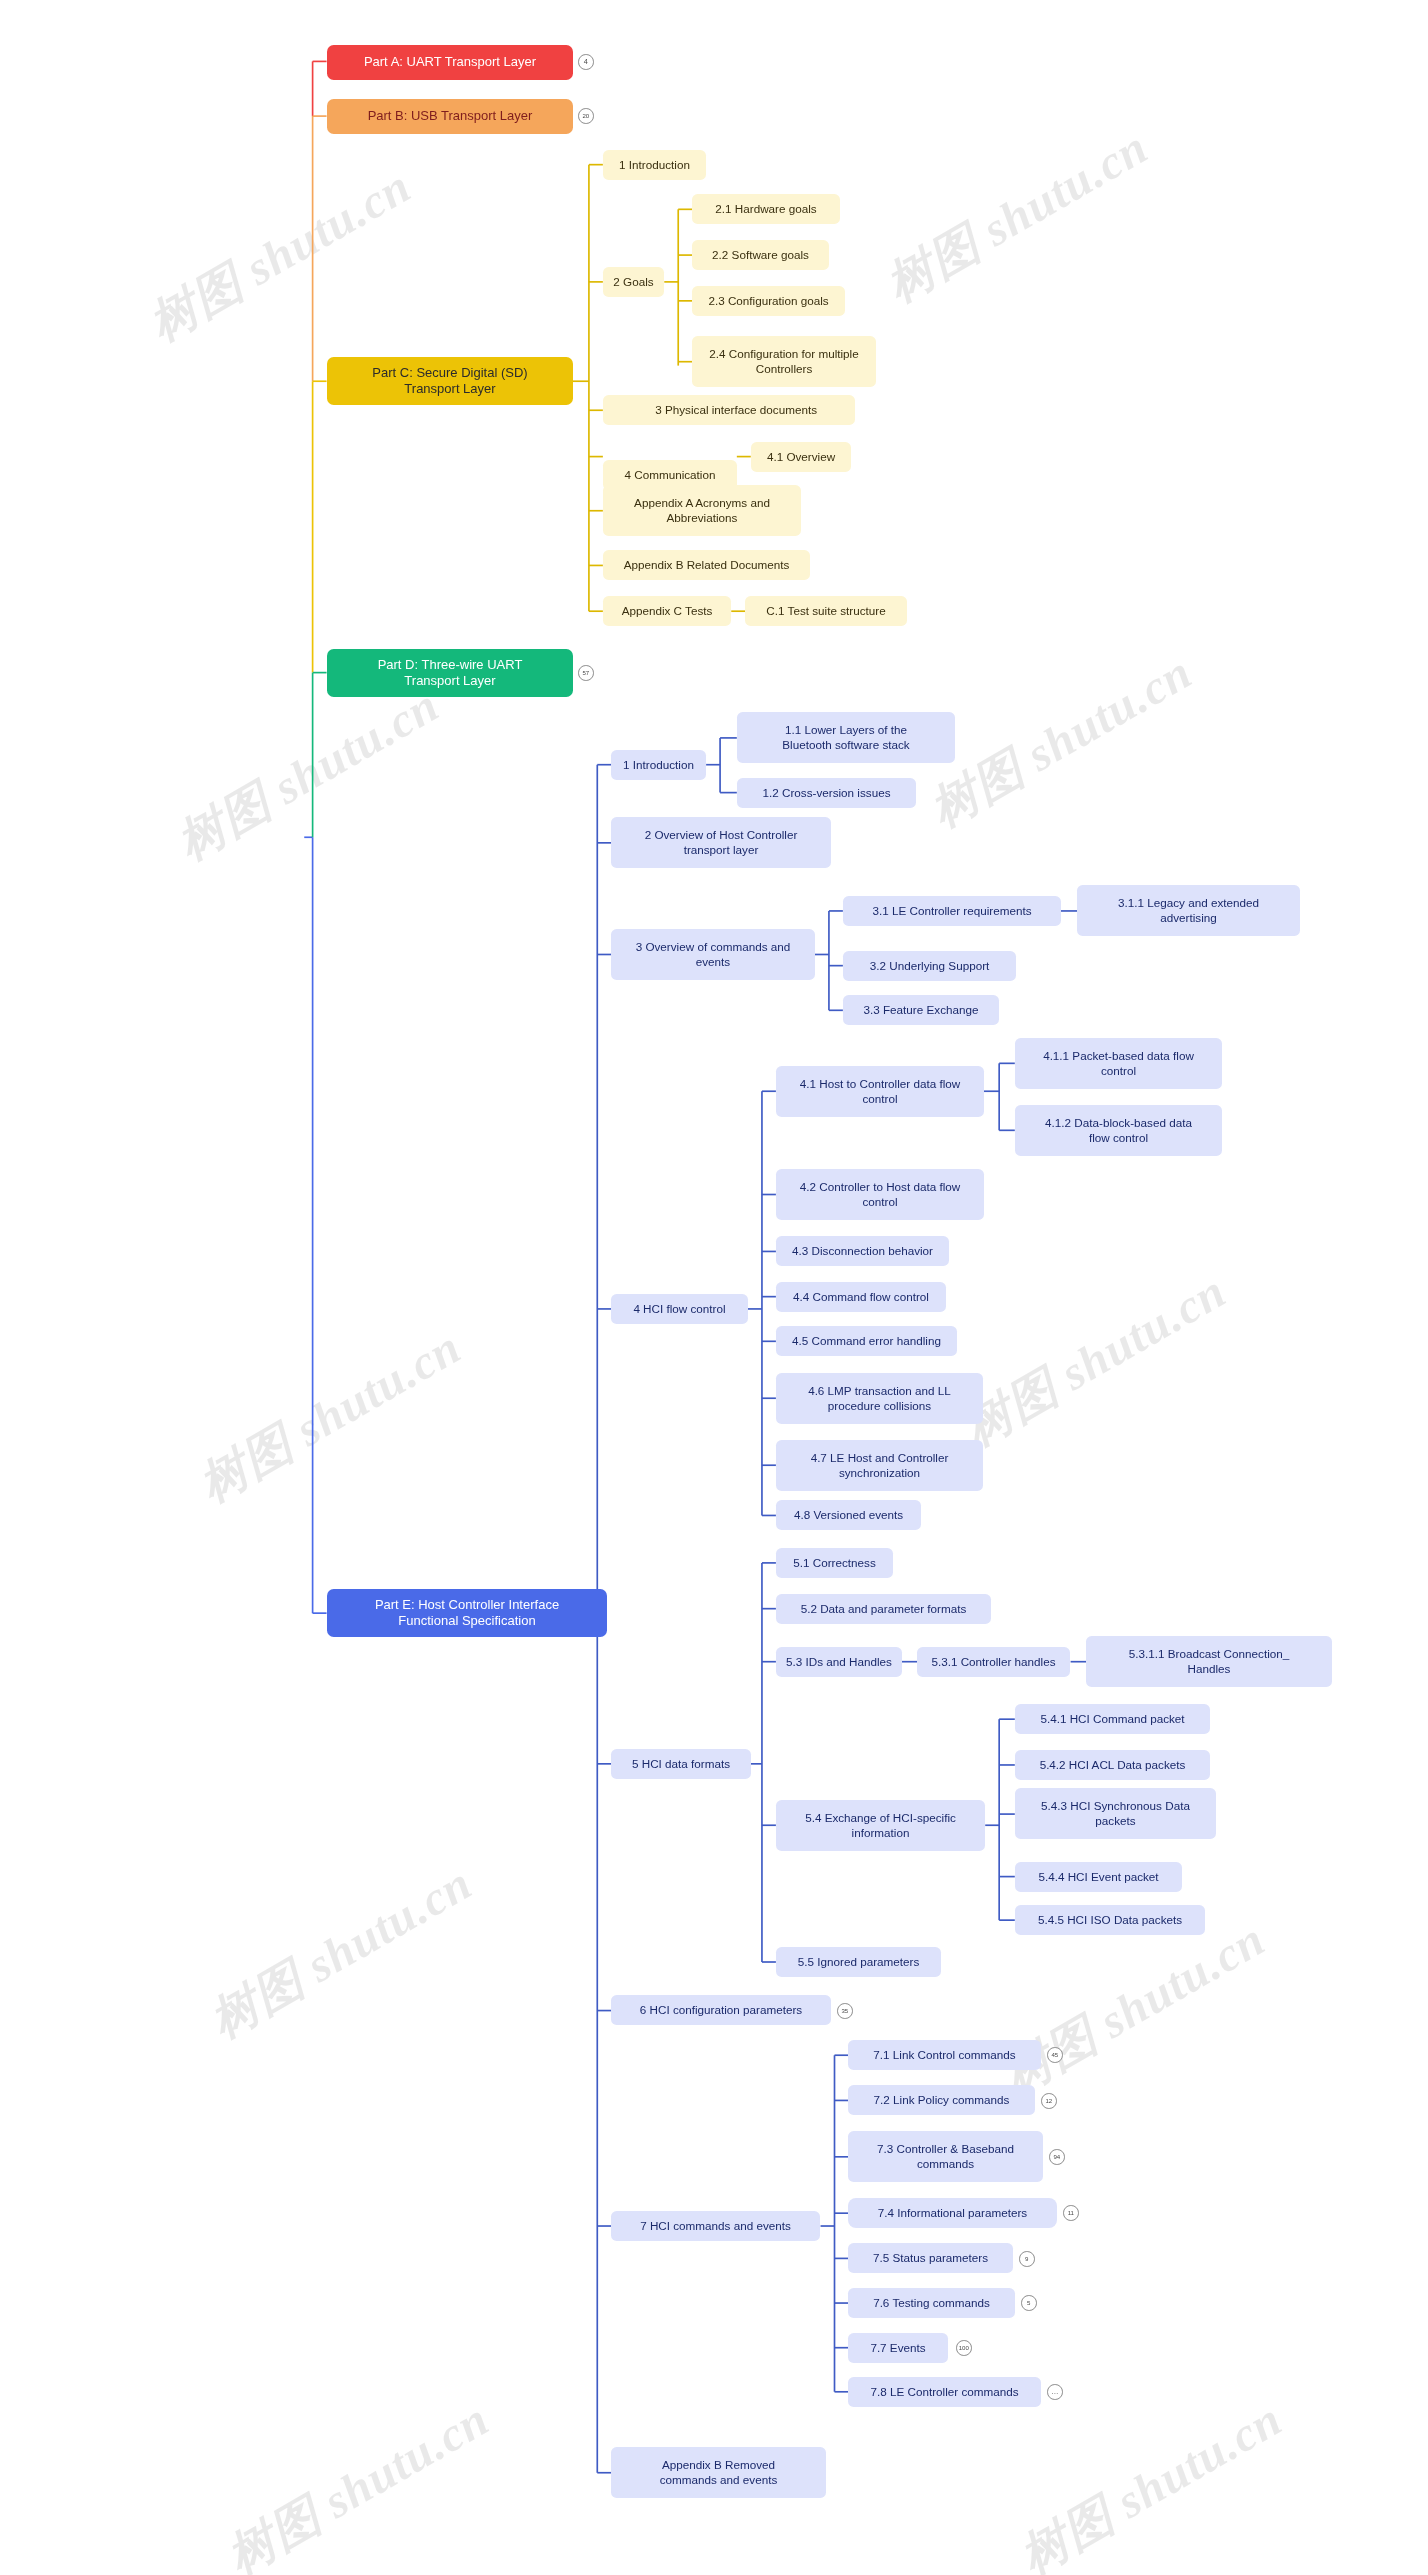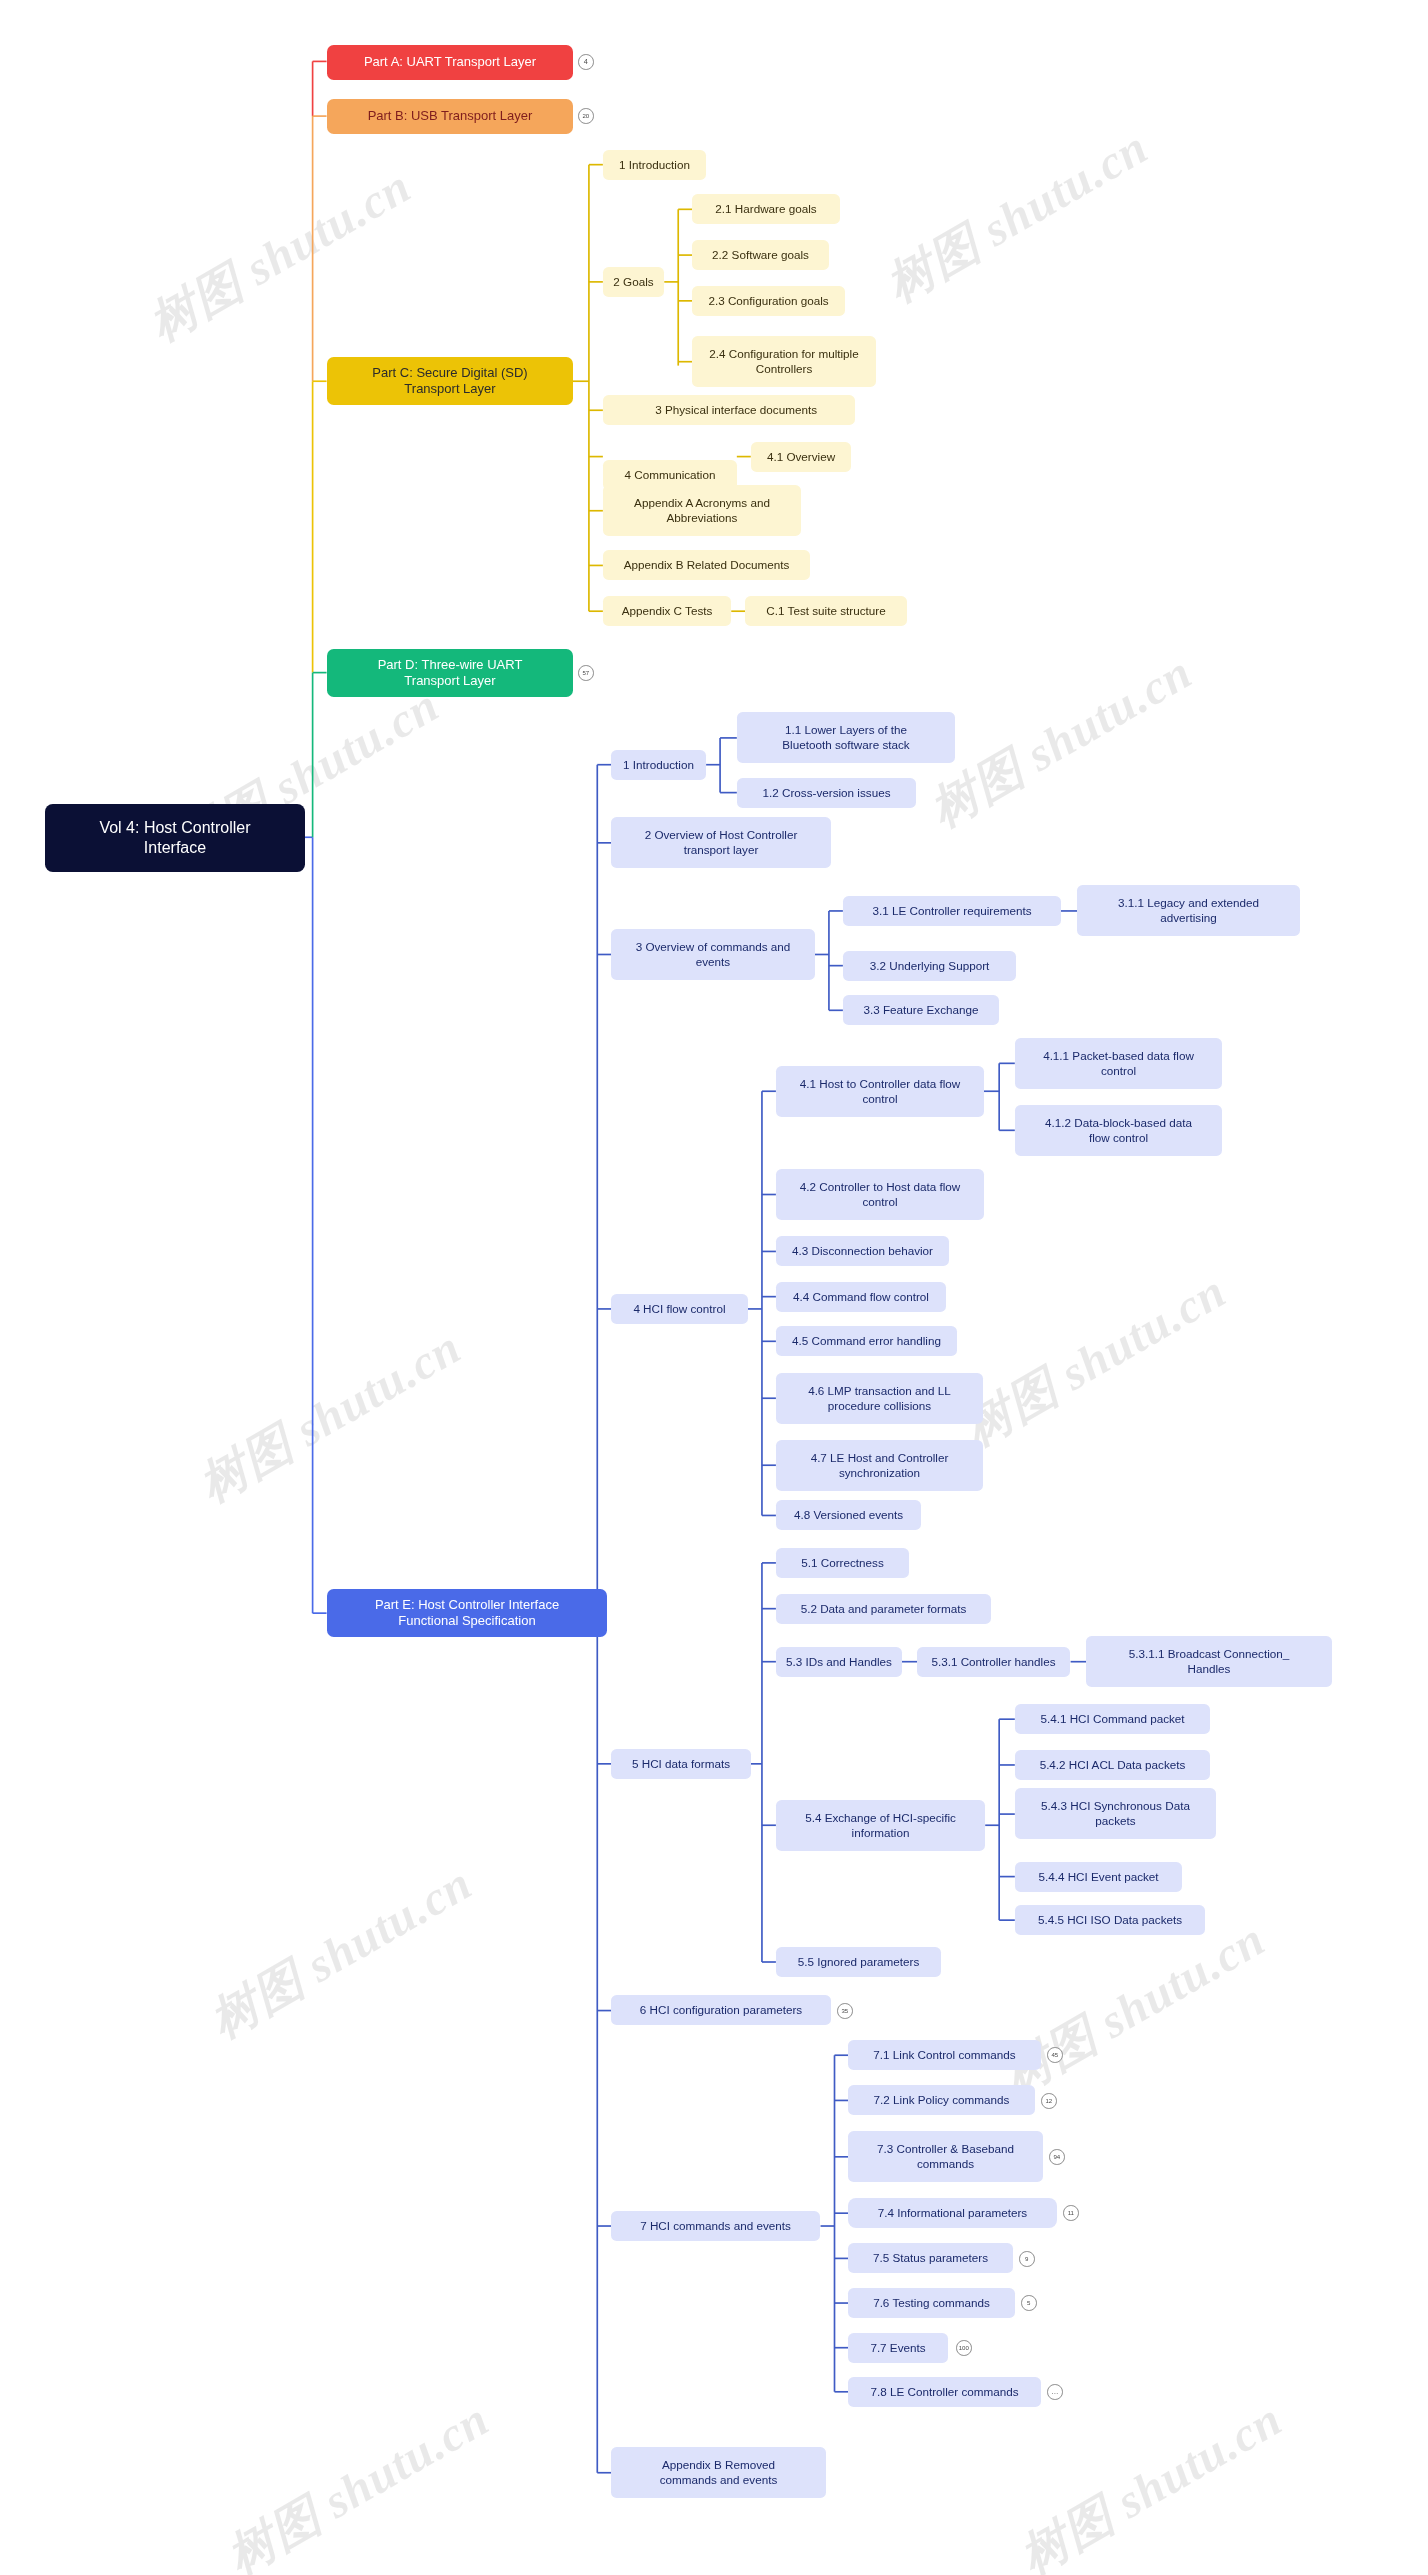--- a/index.html
+++ b/index.html
@@ -195,22 +195,20 @@
       <path d="M1495 3763 L1520 3763" stroke="#3f5bc4"></path>
       <path d="M1495 3864 L1520 3864" stroke="#3f5bc4"></path>
       <path d="M1495 3965 L1520 3965" stroke="#3f5bc4"></path>
       <path d="M1495 4046 L1520 4046" stroke="#3f5bc4"></path>
       <path d="M1495 4126 L1520 4126" stroke="#3f5bc4"></path>
       <path d="M1495 4206 L1520 4206" stroke="#3f5bc4"></path>
       <path d="M1495 4285 L1520 4285" stroke="#3f5bc4"></path>
     </g>
   </svg>
 
-  <div class="node node-root" style="left:45px;top:804px;width:260px;height:68px;">Vol 4: Host Controller
-Interface</div>
 
   <div class="node node-l1 l1-red" style="left:327px;top:45px;width:246px;height:35px;">Part A: UART Transport Layer</div>
   <div class="badge" style="left:578px;top:54px;">4</div>
 
   <div class="node node-l1 l1-orange" style="left:327px;top:99px;width:246px;height:35px;">Part B: USB Transport Layer</div>
   <div class="badge small" style="left:578px;top:108px;">20</div>
 
   <div class="node node-l1 l1-yellow" style="left:327px;top:357px;width:246px;height:48px;">Part C: Secure Digital (SD)
 Transport Layer</div>
 
@@ -272,21 +270,21 @@
   <div class="node node-b" style="left:776px;top:1236px;width:173px;height:30px;">4.3 Disconnection behavior</div>
   <div class="node node-b" style="left:776px;top:1282px;width:170px;height:30px;">4.4 Command flow control</div>
   <div class="node node-b" style="left:776px;top:1326px;width:181px;height:30px;">4.5 Command error handling</div>
   <div class="node node-b" style="left:776px;top:1373px;width:207px;height:51px;">4.6 LMP transaction and LL
 procedure collisions</div>
   <div class="node node-b" style="left:776px;top:1440px;width:207px;height:51px;">4.7 LE Host and Controller
 synchronization</div>
   <div class="node node-b" style="left:776px;top:1500px;width:145px;height:30px;">4.8 Versioned events</div>
 
   <div class="node node-b" style="left:611px;top:1749px;width:140px;height:30px;">5 HCI data formats</div>
-  <div class="node node-b" style="left:776px;top:1548px;width:133px;height:30px;">5.1 Correctness</div>
+  <div class="node node-b" style="left:776px;top:1548px;width:117px;height:30px;">5.1 Correctness</div>
   <div class="node node-b" style="left:776px;top:1594px;width:215px;height:30px;">5.2 Data and parameter formats</div>
   <div class="node node-b" style="left:776px;top:1647px;width:126px;height:30px;">5.3 IDs and Handles</div>
   <div class="node node-b" style="left:917px;top:1647px;width:153px;height:30px;">5.3.1 Controller handles</div>
   <div class="node node-b" style="left:1086px;top:1636px;width:246px;height:51px;">5.3.1.1 Broadcast Connection_
 Handles</div>
   <div class="node node-b" style="left:776px;top:1800px;width:209px;height:51px;">5.4 Exchange of HCI-specific
 information</div>
   <div class="node node-b" style="left:1015px;top:1704px;width:195px;height:30px;">5.4.1 HCI Command packet</div>
   <div class="node node-b" style="left:1015px;top:1750px;width:195px;height:30px;">5.4.2 HCI ACL Data packets</div>
   <div class="node node-b" style="left:1015px;top:1788px;width:201px;height:51px;">5.4.3 HCI Synchronous Data

